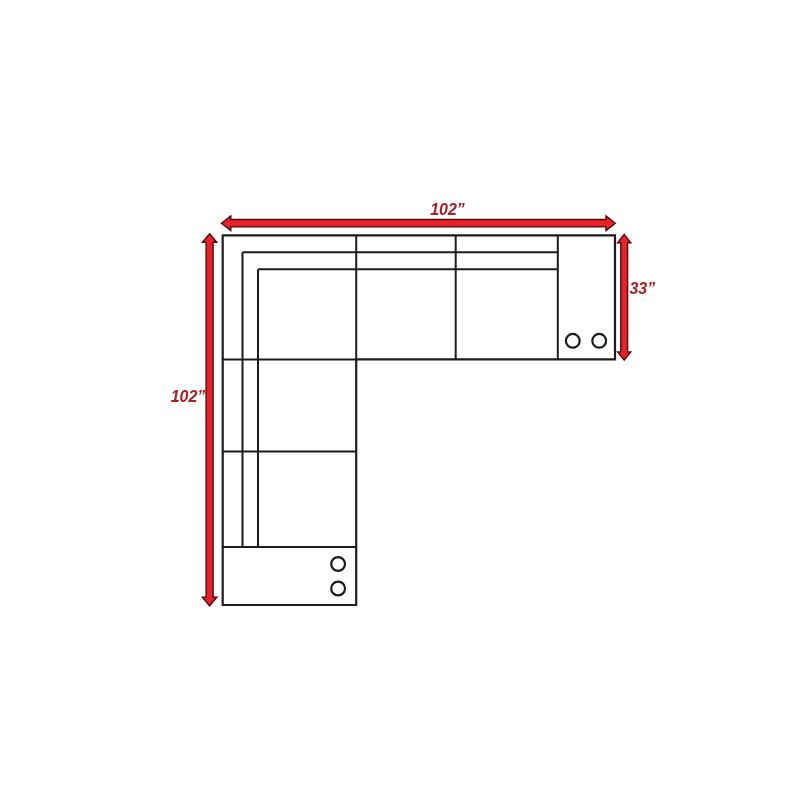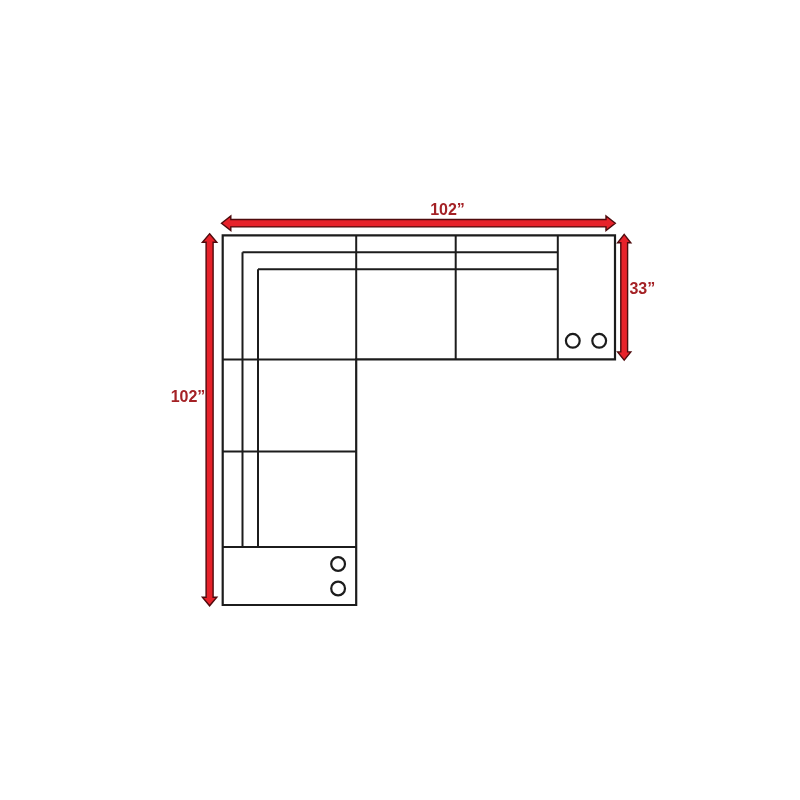--- a/index.html
+++ b/index.html
@@ -1,16 +1,16 @@
 <!DOCTYPE html>
 <html><head>
 <meta charset="utf-8">
 <style>
   html,body{margin:0;padding:0;background:#ffffff;}
-  .page{width:800px;height:800px;position:relative;background:#ffffff;}
+  .page{width:800px;height:800px;position:relative;background:#ffffff;font-style:italic;}
   svg{position:absolute;left:0;top:0;}
   text{font-family:"Liberation Sans",sans-serif;font-weight:bold;fill:#a42125;}
 </style>
 </head>
 <body>
 <div class="page">
 <svg width="800" height="800" viewBox="0 0 800 800">
 
   <rect x="0" y="0" width="800" height="800" fill="#ffffff"></rect>
 

